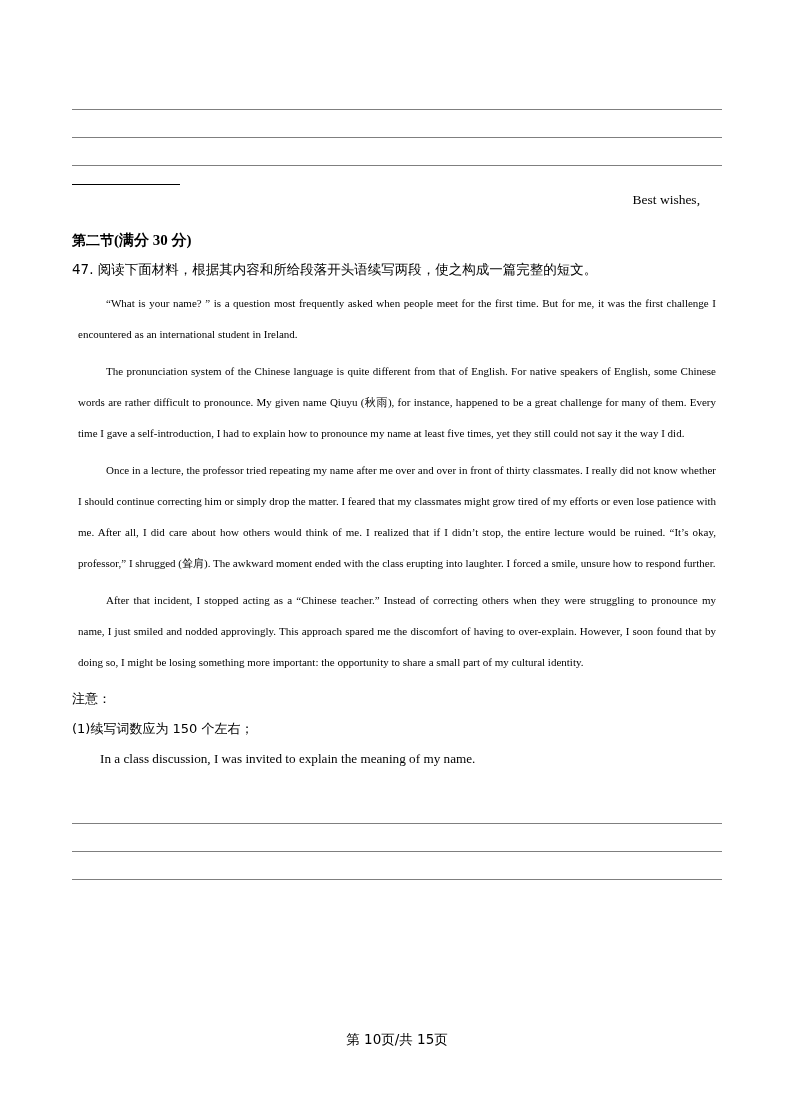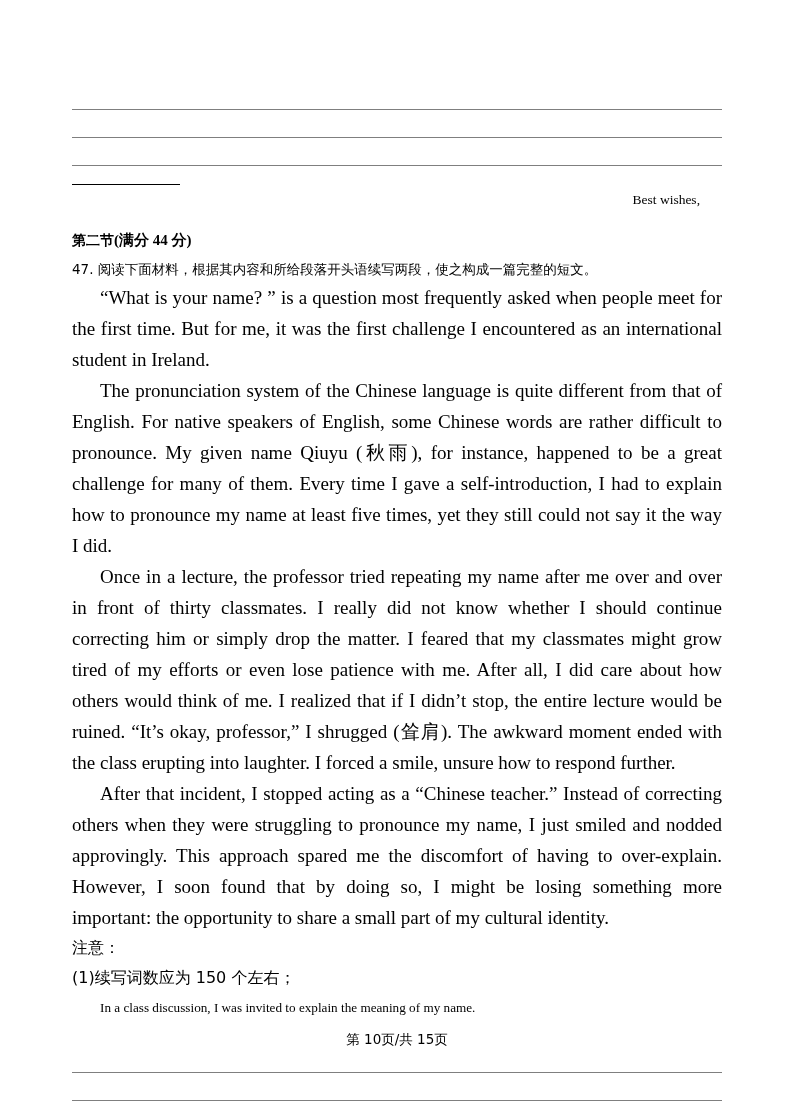--- a/index.html
+++ b/index.html
@@ -52,30 +52,30 @@
     font-family: "Liberation Serif", serif;
   }
   .section-head .cn { font-family: "DejaVu Sans", sans-serif; font-size: 14px; }
   .qline {
     font-size: 13.5px;
     line-height: 26px;
     margin-top: 6px;
     font-family: "DejaVu Sans", sans-serif;
   }
   .para {
-    font-size: 19px;
+    font-size: 11px;
     line-height: 31px;
     text-align: justify;
     text-justify: inter-word;
-    margin: 0;
+    margin: 6px;
     text-indent: 28px;
   }
   .para.first { text-indent: 28px; }
   .cnote {
-    font-size: 16px;
+    font-size: 13px;
     line-height: 30px;
     font-family: "DejaVu Sans", sans-serif;
     margin: 0;
   }
   .startline {
     font-size: 13.2px;
     line-height: 30px;
     text-indent: 28px;
     margin: 0;
   }
@@ -105,21 +105,21 @@
 
   <div class="sign-area">
     <div class="short-rule"></div>
   </div>
 
   <div class="closing">
     <div>Best wishes,</div>
   </div>
 
   <div class="section-head">
-    <span class="cn">第二节</span><span>(满分 44 分)</span>
+    <span class="cn">第二节</span><span>(满分 30 分)</span>
   </div>
 
   <div class="qline">47. 阅读下面材料，根据其内容和所给段落开头语续写两段，使之构成一篇完整的短文。</div>
 
   <p class="para first">“What is your name? ” is a question most frequently asked when people meet for the first time. But for me, it was the first challenge I encountered as an international student in Ireland.</p>
   <p class="para">The pronunciation system of the Chinese language is quite different from that of English. For native speakers of English, some Chinese words are rather difficult to pronounce. My given name Qiuyu (秋雨), for instance, happened to be a great challenge for many of them. Every time I gave a self-introduction, I had to explain how to pronounce my name at least five times, yet they still could not say it the way I did.</p>
   <p class="para">Once in a lecture, the professor tried repeating my name after me over and over in front of thirty classmates. I really did not know whether I should continue correcting him or simply drop the matter. I feared that my classmates might grow tired of my efforts or even lose patience with me. After all, I did care about how others would think of me. I realized that if I didn’t stop, the entire lecture would be ruined. “It’s okay, professor,” I shrugged (耸肩). The awkward moment ended with the class erupting into laughter. I forced a smile, unsure how to respond further.</p>
   <p class="para">After that incident, I stopped acting as a “Chinese teacher.” Instead of correcting others when they were struggling to pronounce my name, I just smiled and nodded approvingly. This approach spared me the discomfort of having to over-explain. However, I soon found that by doing so, I might be losing something more important: the opportunity to share a small part of my cultural identity.</p>
 
   <p class="cnote">注意：</p>

